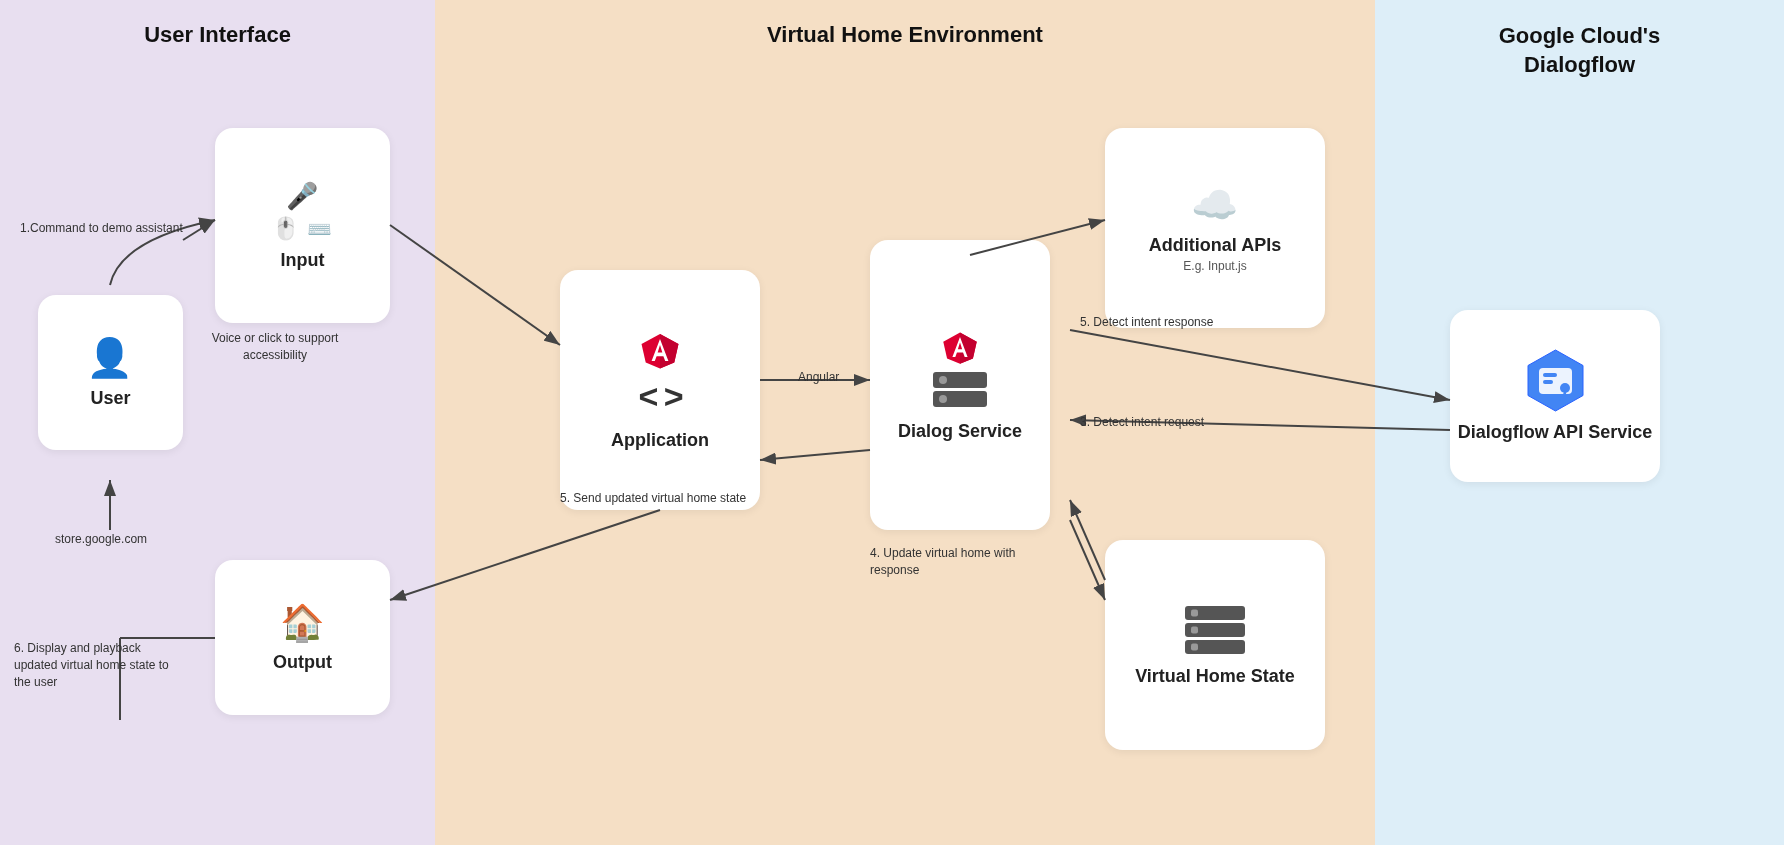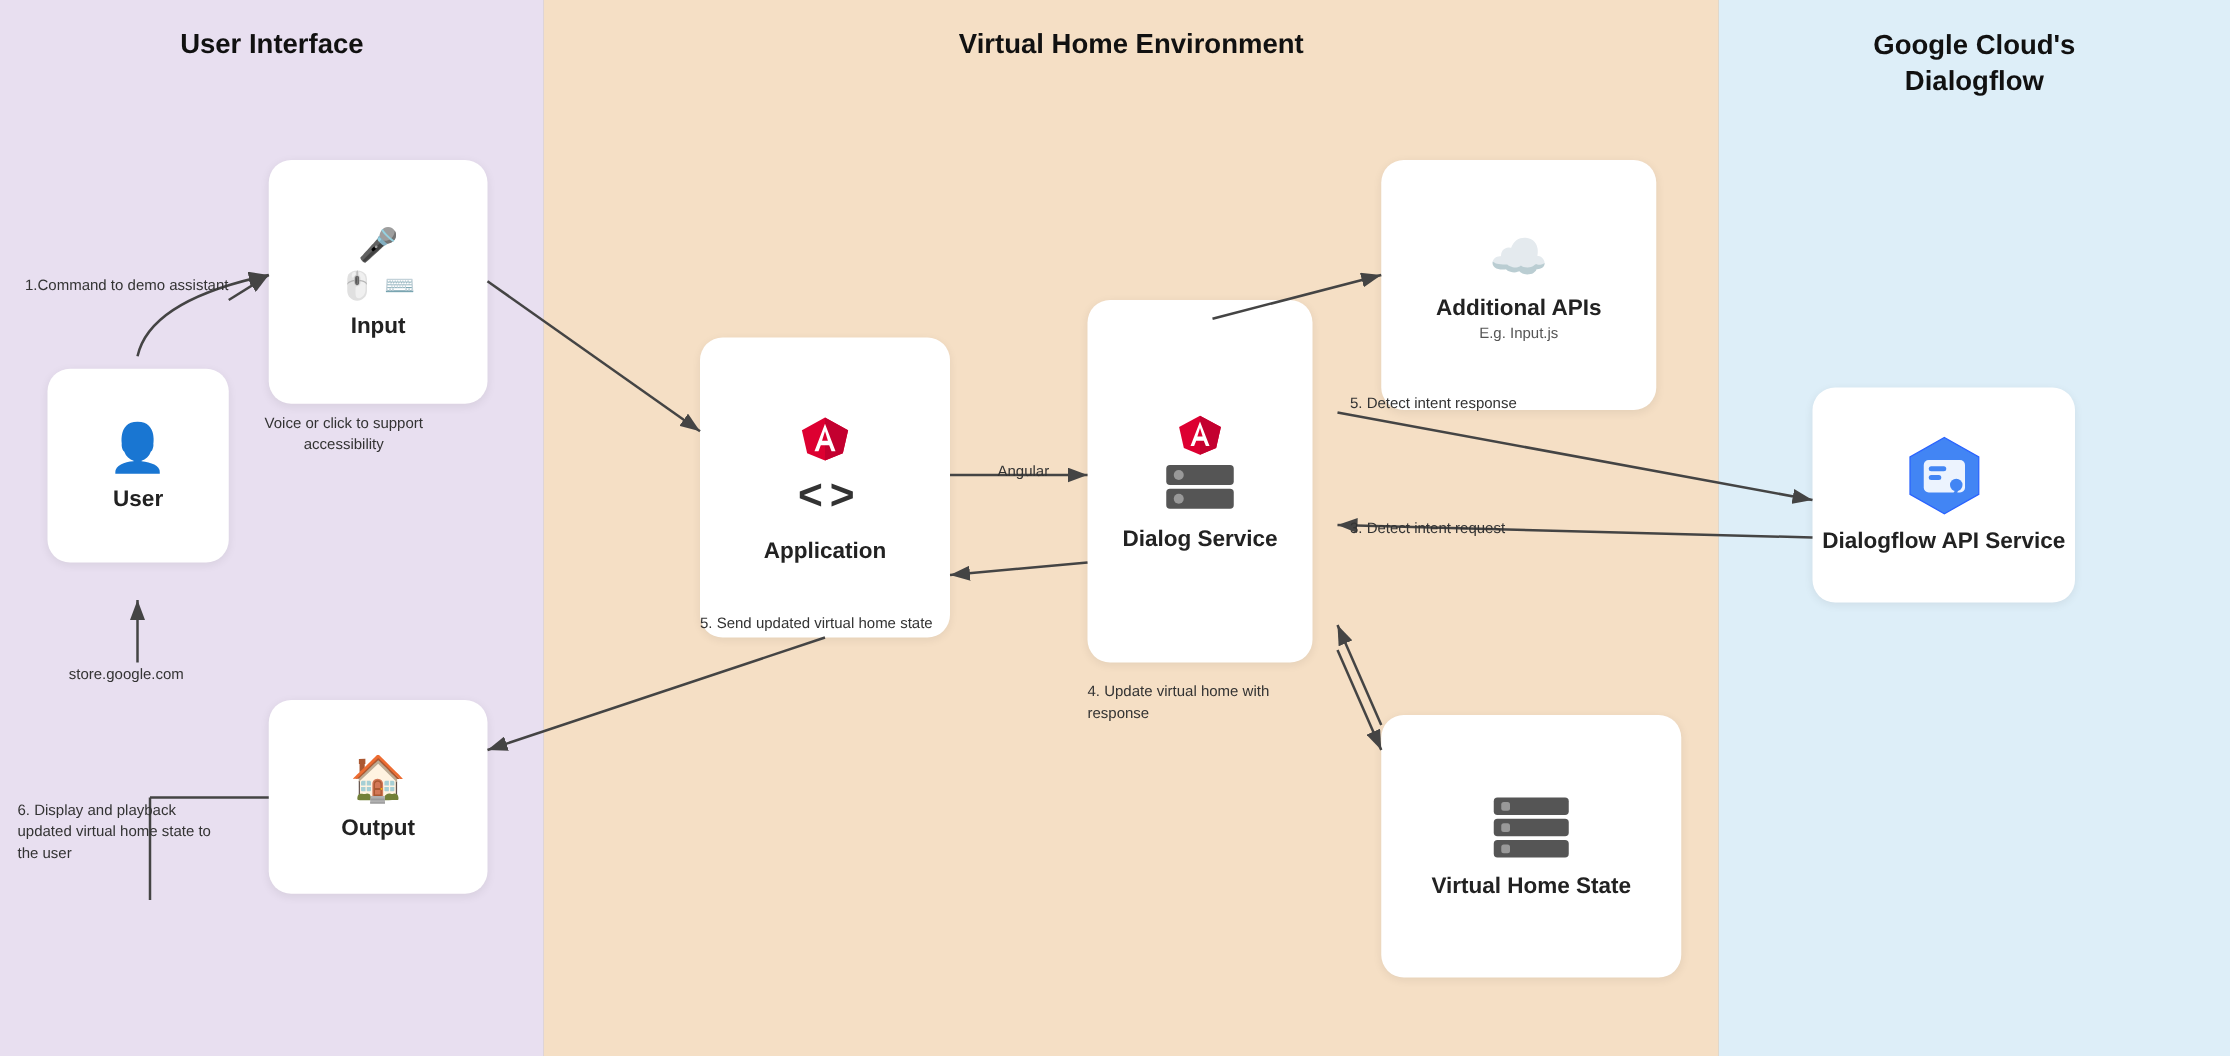--- a/index.html
+++ b/index.html
@@ -183,21 +183,21 @@
 Service</span>
   </div>
 
   <div class="white-box" style="left:1105px;top:128px;width:220px;height:200px;">
     <span style="font-size:38px;color:#888;">☁️</span>
     <span class="box-label" style="line-height:1.2;">Additional
 APIs</span>
     <span class="box-sublabel">E.g. Input.js</span>
   </div>
 
-  <div class="white-box" style="left:1105px;top:540px;width:240px;height:210px;margin-top:32px;">
+  <div class="white-box" style="left:1105px;top:540px;width:220px;height:210px;">
 
     <div class="db-icon">
       <div class="db-bar"></div>
       <div class="db-bar"></div>
       <div class="db-bar"></div>
     </div>
     <span class="box-label" style="line-height:1.2;">Virtual
 Home State</span>
   </div>
 

